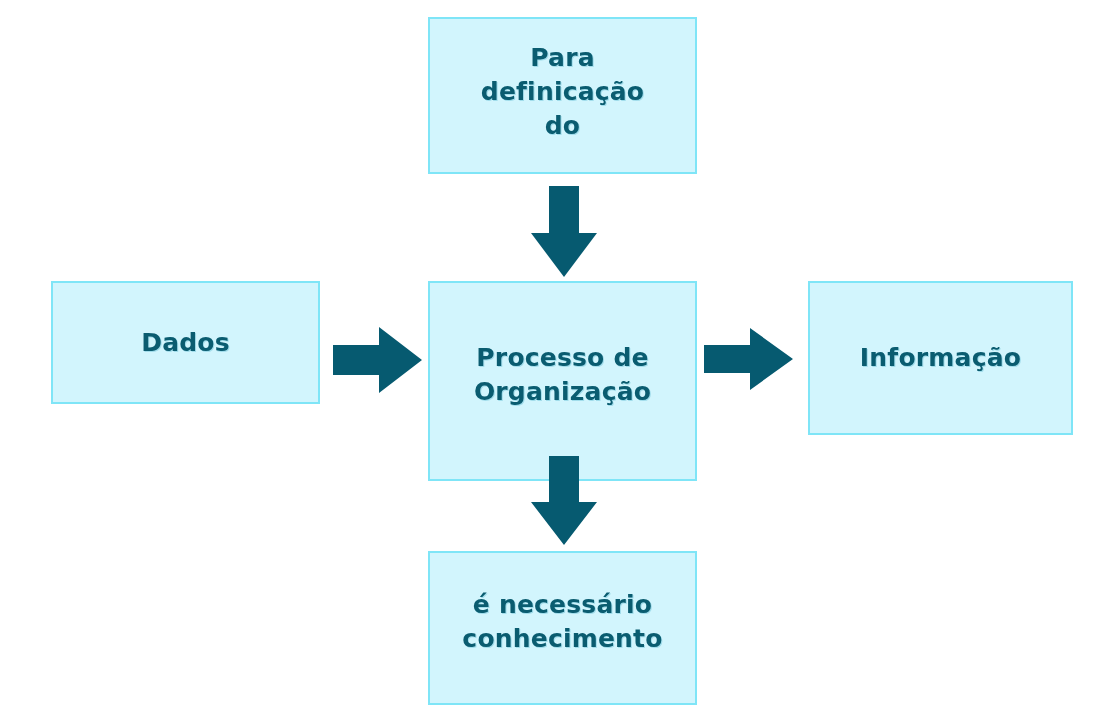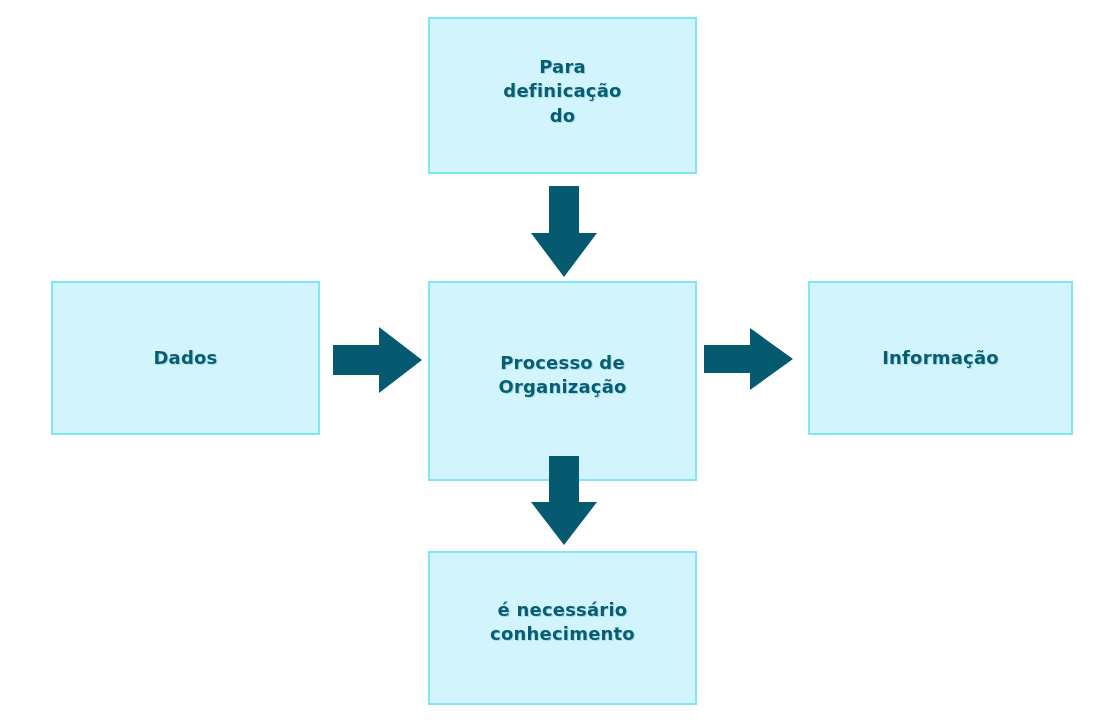--- a/index.html
+++ b/index.html
@@ -26,32 +26,32 @@
     background: #d2f5fd;
     border: 2px solid #7fe5f7;
     display: flex;
     align-items: center;
     justify-content: center;
     text-align: center;
   }
   .node-label {
     font-family: "DejaVu Sans", "Liberation Sans", sans-serif;
     font-weight: bold;
-    font-size: 18px;
+    font-size: 25px;
     line-height: 1.36;
     color: #0a5c70;
     letter-spacing: 0.2px;
     text-shadow: 1px 1px 0 rgba(120, 200, 220, 0.55);
     white-space: pre-line;
     padding: 0 10px;
   }
 
   
   #node-top      { left: 428px; top: 17px;  width: 269px; height: 157px; }
-  #node-left     { left: 51px;  top: 281px; width: 269px; height: 154px; }
+  #node-left     { left: 51px;  top: 281px; width: 269px; height: 123px; }
   #node-center   { left: 428px; top: 281px; width: 269px; height: 200px; }
   #node-right    { left: 808px; top: 281px; width: 265px; height: 154px; }
   #node-bottom   { left: 428px; top: 551px; width: 269px; height: 154px; }
 
   
   #node-center .node-label { transform: translateY(-6px); }
   #node-top .node-label    { transform: translateY(-4px); }
   #node-bottom .node-label { transform: translateY(-6px); }
 
   .arrow {

